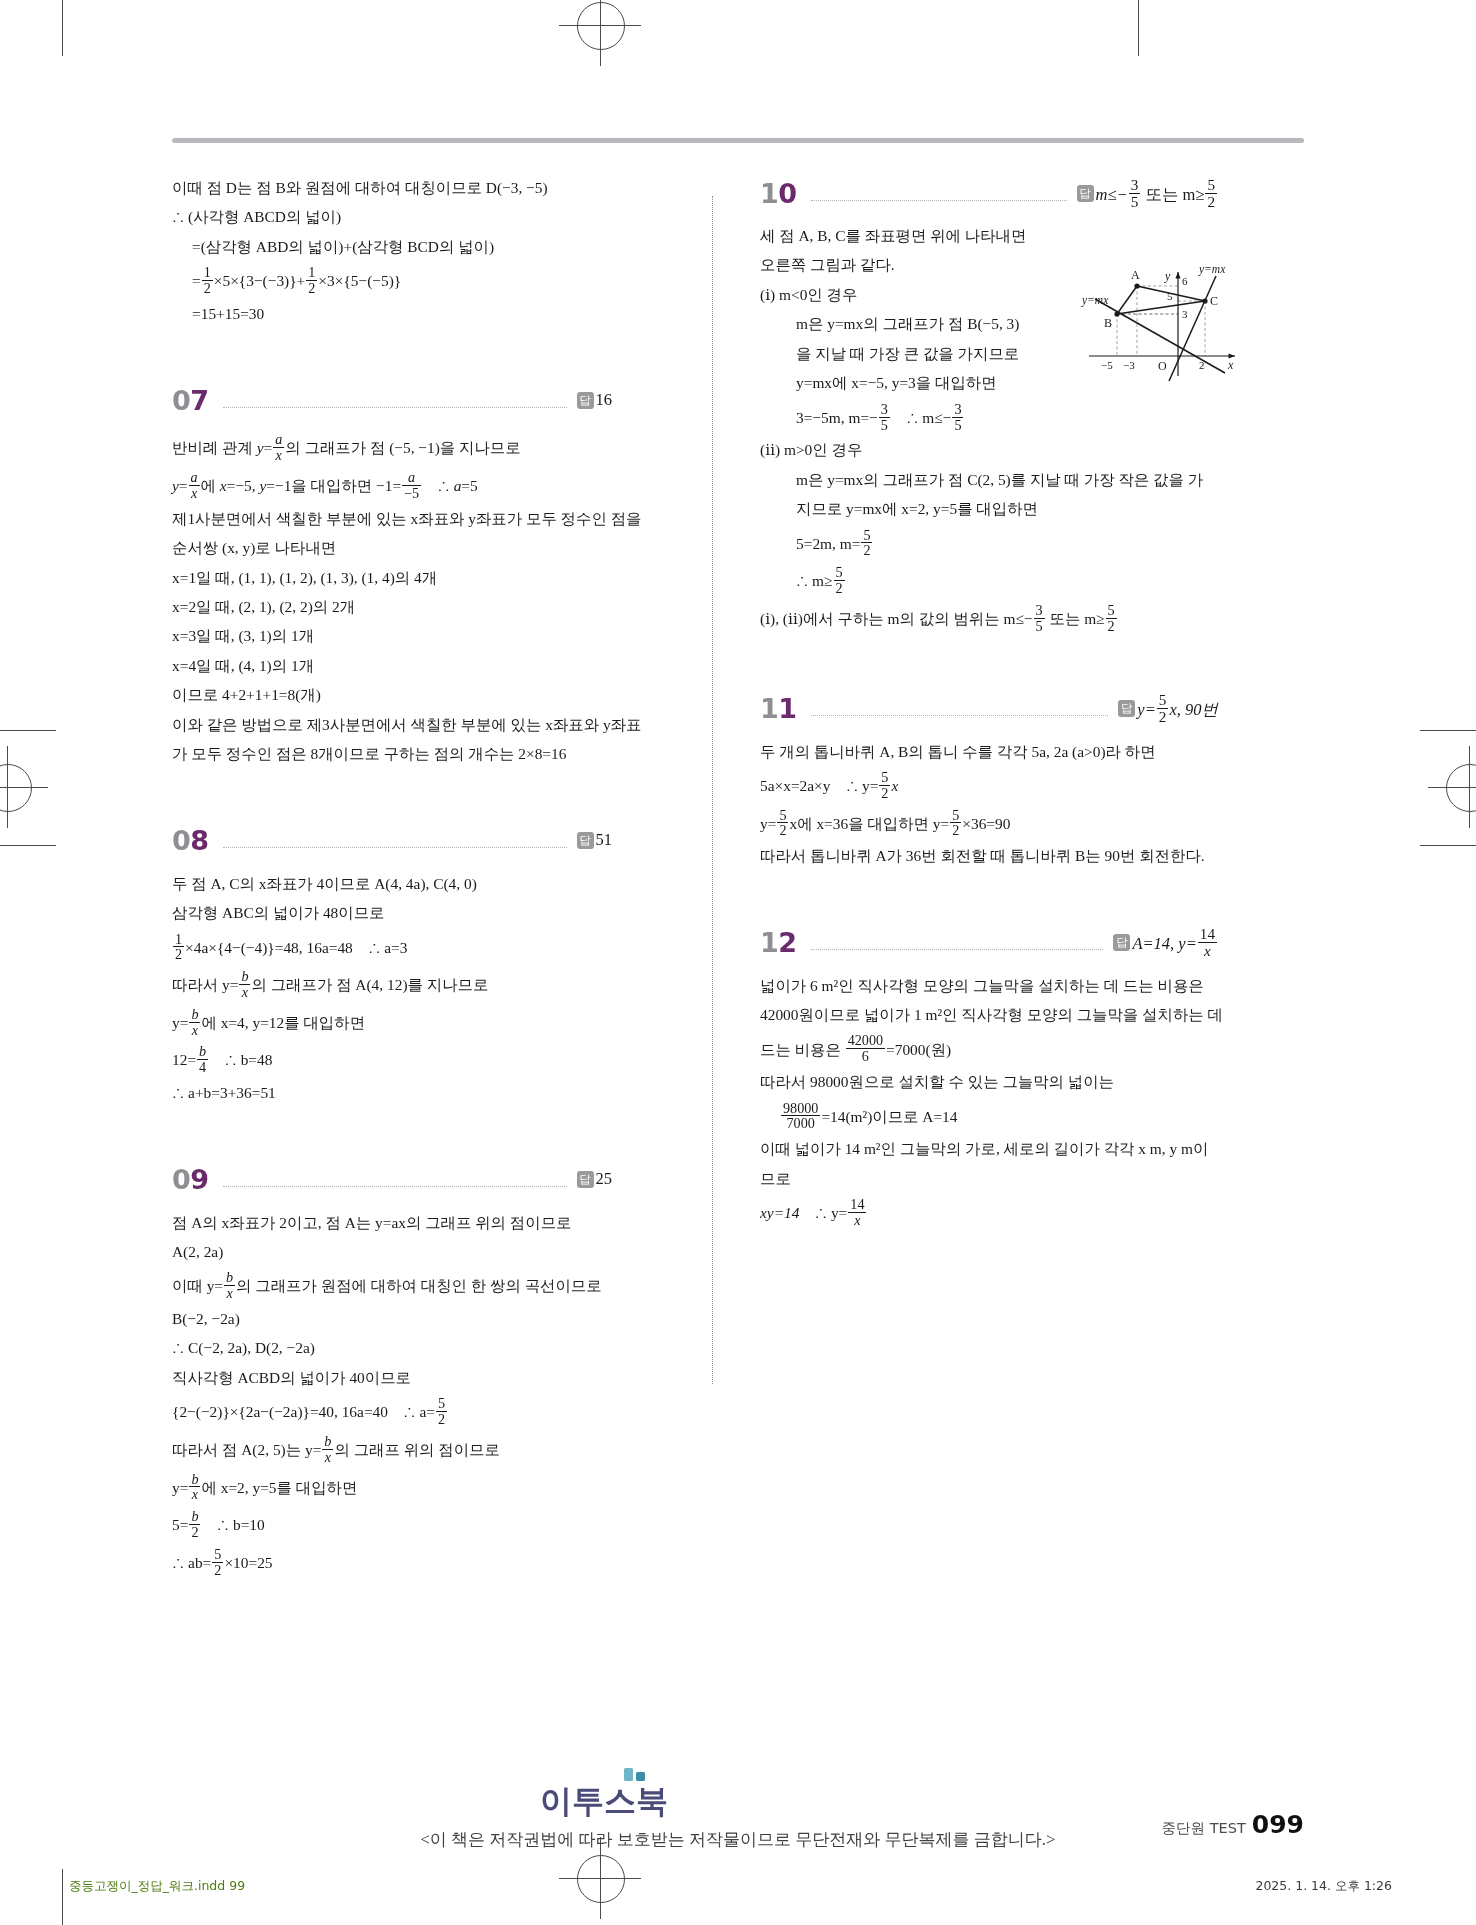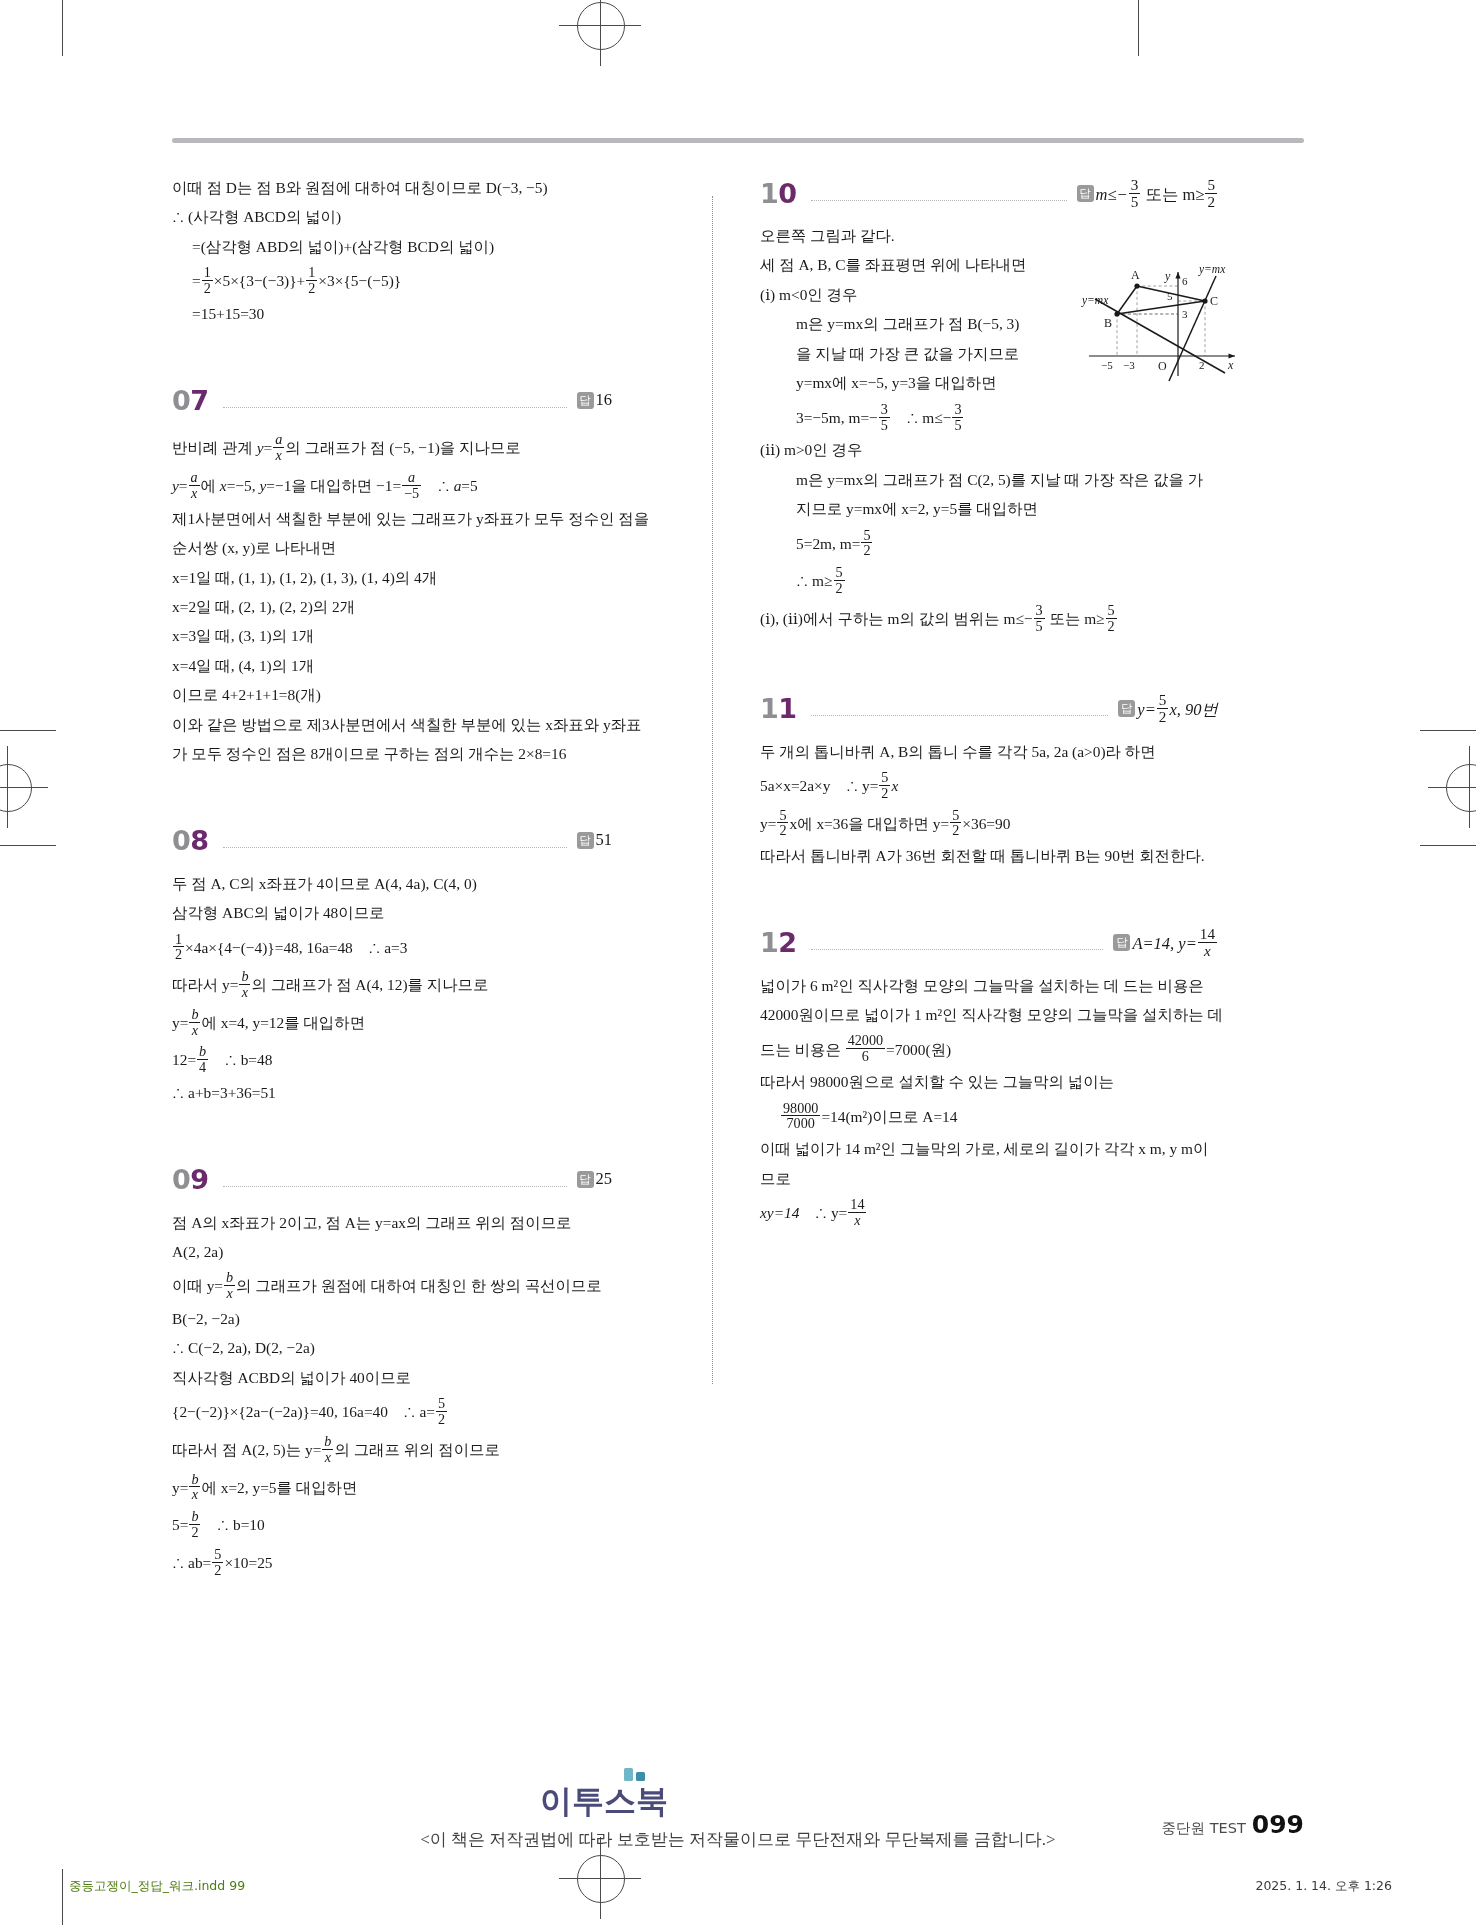--- a/index.html
+++ b/index.html
@@ -235,21 +235,21 @@
           <span class="ans-text">16</span>
       </span>
     </div>
 
     <div class="ln tall">
       <span>반비례 관계 </span><span class="mi">y</span><span>=</span><span class="frac"><span class="num mi">a</span><span class="den mi">x</span></span><span>의 그래프가 점 (−5, −1)을 지나므로</span>
     </div>
     <div class="ln tall">
       <span class="mi">y</span><span>=</span><span class="frac"><span class="num mi">a</span><span class="den mi">x</span></span><span>에 </span><span class="mi">x</span><span>=−5, </span><span class="mi">y</span><span>=−1을 대입하면 −1=</span><span class="frac"><span class="num mi">a</span><span class="den">−5</span></span>&nbsp;&nbsp;&nbsp;&nbsp;<span>∴ </span><span class="mi">a</span><span>=5</span>
     </div>
-    <div class="ln">제1사분면에서 색칠한 부분에 있는 그래프가 y좌표가 모두 정수인 점을</div>
+    <div class="ln">제1사분면에서 색칠한 부분에 있는 x좌표와 y좌표가 모두 정수인 점을</div>
     <div class="ln">순서쌍 (x, y)로 나타내면</div>
     <div class="ln">x=1일 때, (1, 1), (1, 2), (1, 3), (1, 4)의 4개</div>
     <div class="ln">x=2일 때, (2, 1), (2, 2)의 2개</div>
     <div class="ln">x=3일 때, (3, 1)의 1개</div>
     <div class="ln">x=4일 때, (4, 1)의 1개</div>
     <div class="ln">이므로 4+2+1+1=8(개)</div>
     <div class="ln">이와 같은 방법으로 제3사분면에서 색칠한 부분에 있는 x좌표와 y좌표</div>
     <div class="ln">가 모두 정수인 점은 8개이므로 구하는 점의 개수는 2×8=16</div>
 
     <div class="gap-lg"></div>
@@ -369,22 +369,22 @@
           <text x="50" y="113" font-family="Liberation Serif, serif" font-size="11" fill="#1a1a1a">−3</text>
           <text x="85" y="114" font-family="Liberation Serif, serif" font-size="12" fill="#1a1a1a">O</text>
           <text x="126" y="113" font-family="Liberation Serif, serif" font-size="11" fill="#1a1a1a">2</text>
           <text x="155" y="113" font-family="Liberation Serif, serif" font-size="12" font-style="italic" fill="#1a1a1a">x</text>
           <text x="92" y="24" font-family="Liberation Serif, serif" font-size="12" font-style="italic" fill="#1a1a1a">y</text>
           <text x="9" y="48" font-family="Liberation Serif, serif" font-size="11.5" font-style="italic" fill="#1a1a1a">y=mx</text>
           <text x="126" y="17" font-family="Liberation Serif, serif" font-size="11.5" font-style="italic" fill="#1a1a1a">y=mx</text>
         </svg>
       </div>
 
+      <div class="ln">세 점 A, B, C를 좌표평면 위에 나타내면</div>
       <div class="ln">오른쪽 그림과 같다.</div>
-      <div class="ln">세 점 A, B, C를 좌표평면 위에 나타내면</div>
       <div class="ln">(ⅰ) m&lt;0인 경우</div>
       <div class="ln ind2">m은 y=mx의 그래프가 점 B(−5, 3)</div>
       <div class="ln ind2">을 지날 때 가장 큰 값을 가지므로</div>
       <div class="ln ind2">y=mx에 x=−5, y=3을 대입하면</div>
       <div class="ln ind2 tall">
         <span>3=−5m, m=−</span><span class="frac"><span class="num">3</span><span class="den">5</span></span>&nbsp;&nbsp;&nbsp;&nbsp;<span>∴ m≤−</span><span class="frac"><span class="num">3</span><span class="den">5</span></span>
       </div>
       <div class="ln">(ⅱ) m&gt;0인 경우</div>
       <div class="ln ind2">m은 y=mx의 그래프가 점 C(2, 5)를 지날 때 가장 작은 값을 가</div>
       <div class="ln ind2">지므로 y=mx에 x=2, y=5를 대입하면</div>

